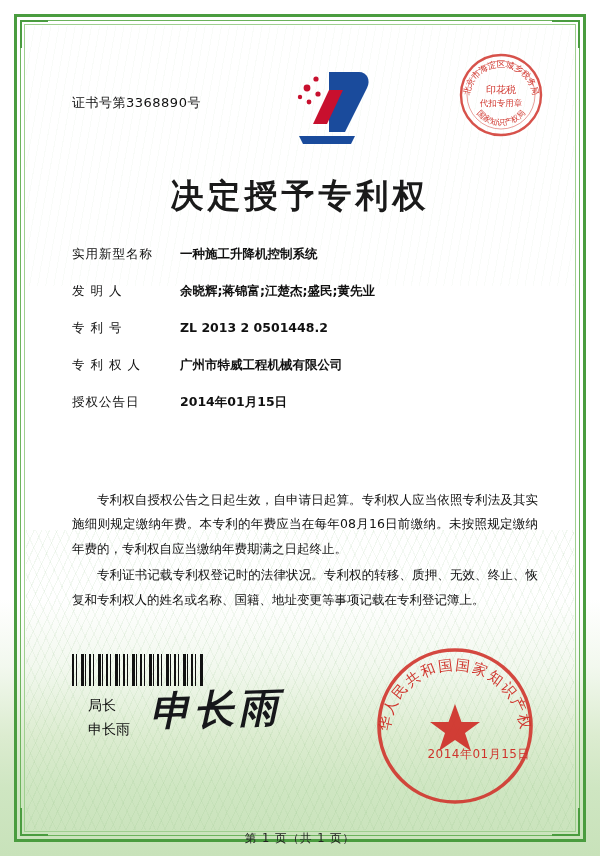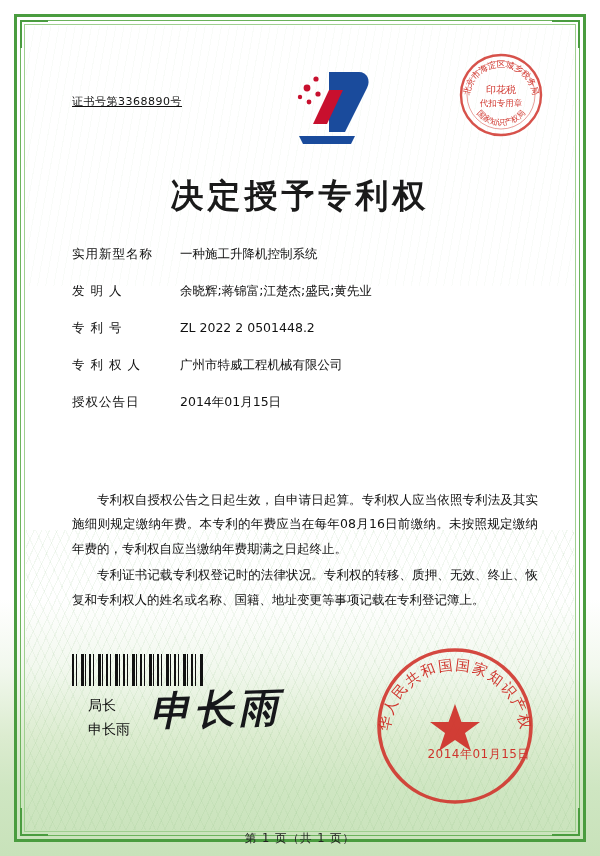--- a/index.html
+++ b/index.html
@@ -149,20 +149,21 @@
   }
   .field-label {
     width: 108px;
     flex: 0 0 108px;
     letter-spacing: 1px;
     color: #111;
   }
   .field-value {
     flex: 1 1 auto;
     color: #111;
+    font-weight: bold;
   }
 
   .paragraphs {
     position: absolute;
     left: 22px;
     right: 12px;
     top: 442px;
     font-size: 12.5px;
     line-height: 1.95;
     color: #111;
@@ -249,21 +250,21 @@
   <div class="border-outer"></div>
   <div class="border-inner"></div>
   <div class="border-hair"></div>
   <div class="corner tl"></div>
   <div class="corner tr"></div>
   <div class="corner bl"></div>
   <div class="corner br"></div>
 
   <div class="content">
 
-    <div style="position:absolute;left:22px;top:48px;font-size:11px;color:#111;letter-spacing:0.5px;text-decoration:underline;">证书号第3368890号</div>
+    <div style="position:absolute;left:22px;top:48px;font-size:13px;color:#111;letter-spacing:0.5px;">证书号第3368890号</div>
 
     <div class="logo">
       <svg viewBox="0 0 90 86" width="90" height="86">
         <path d="M44 6 L74 6 C82 6 86 14 82 22 L60 66 L44 66 Z" fill="#1a4b9c"></path>
         <path d="M44 24 L58 24 L42 58 L28 58 Z" fill="#c8102e"></path>
         <path d="M14 70 L70 70 L66 78 L18 78 Z" fill="#1a4b9c"></path>
         <g fill="#c8102e">
           <circle cx="22" cy="22" r="3.4"></circle>
           <circle cx="31" cy="13" r="2.6"></circle>
           <circle cx="33" cy="28" r="2.6"></circle>
@@ -296,21 +297,21 @@
       <div class="field-row">
         <div class="field-label">实用新型名称</div>
         <div class="field-value">一种施工升降机控制系统</div>
       </div>
       <div class="field-row">
         <div class="field-label">发 明 人</div>
         <div class="field-value">余晓辉;蒋锦富;江楚杰;盛民;黄先业</div>
       </div>
       <div class="field-row">
         <div class="field-label">专 利 号</div>
-        <div class="field-value">ZL 2022 2 0501448.2</div>
+        <div class="field-value">ZL 2013 2 0501448.2</div>
       </div>
       <div class="field-row">
         <div class="field-label">专 利 权 人</div>
         <div class="field-value">广州市特威工程机械有限公司</div>
       </div>
       <div class="field-row">
         <div class="field-label">授权公告日</div>
         <div class="field-value">2014年01月15日</div>
       </div>
     </div>

